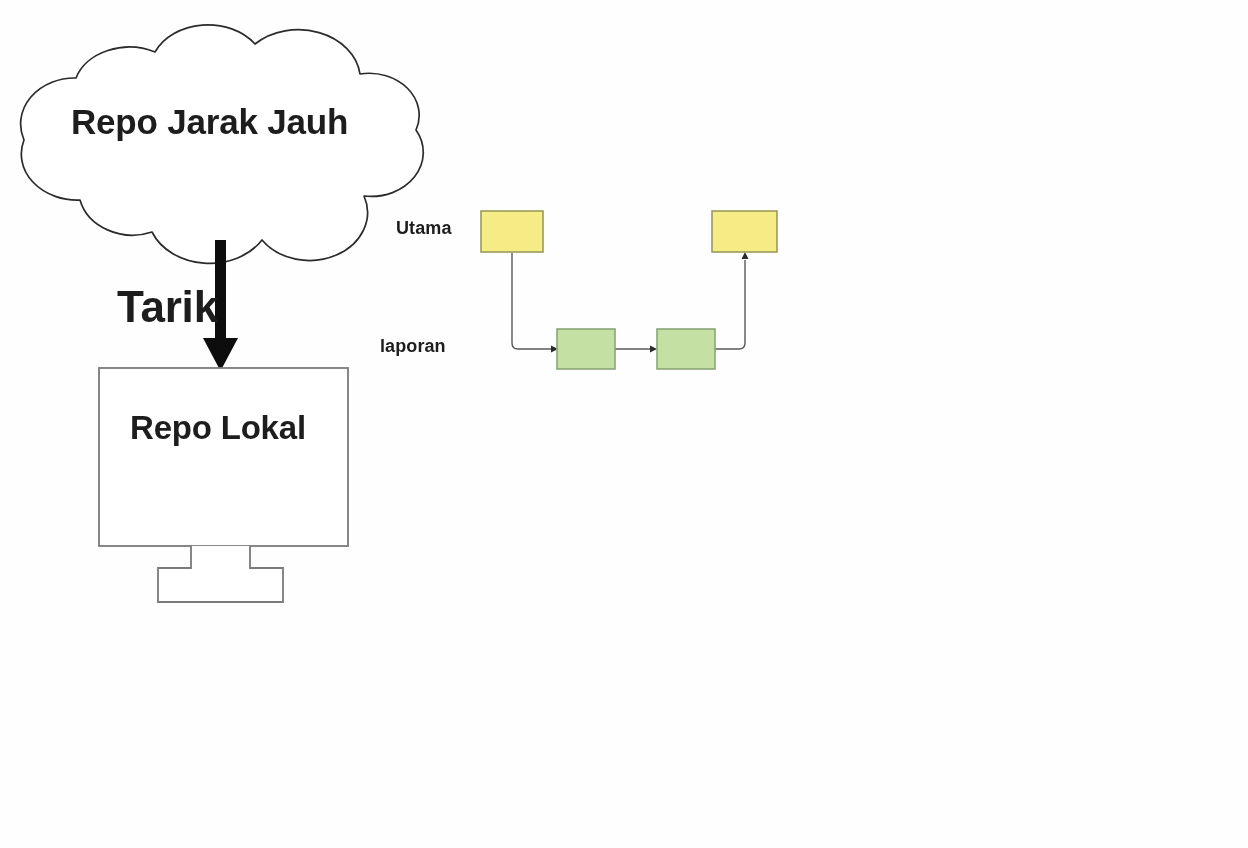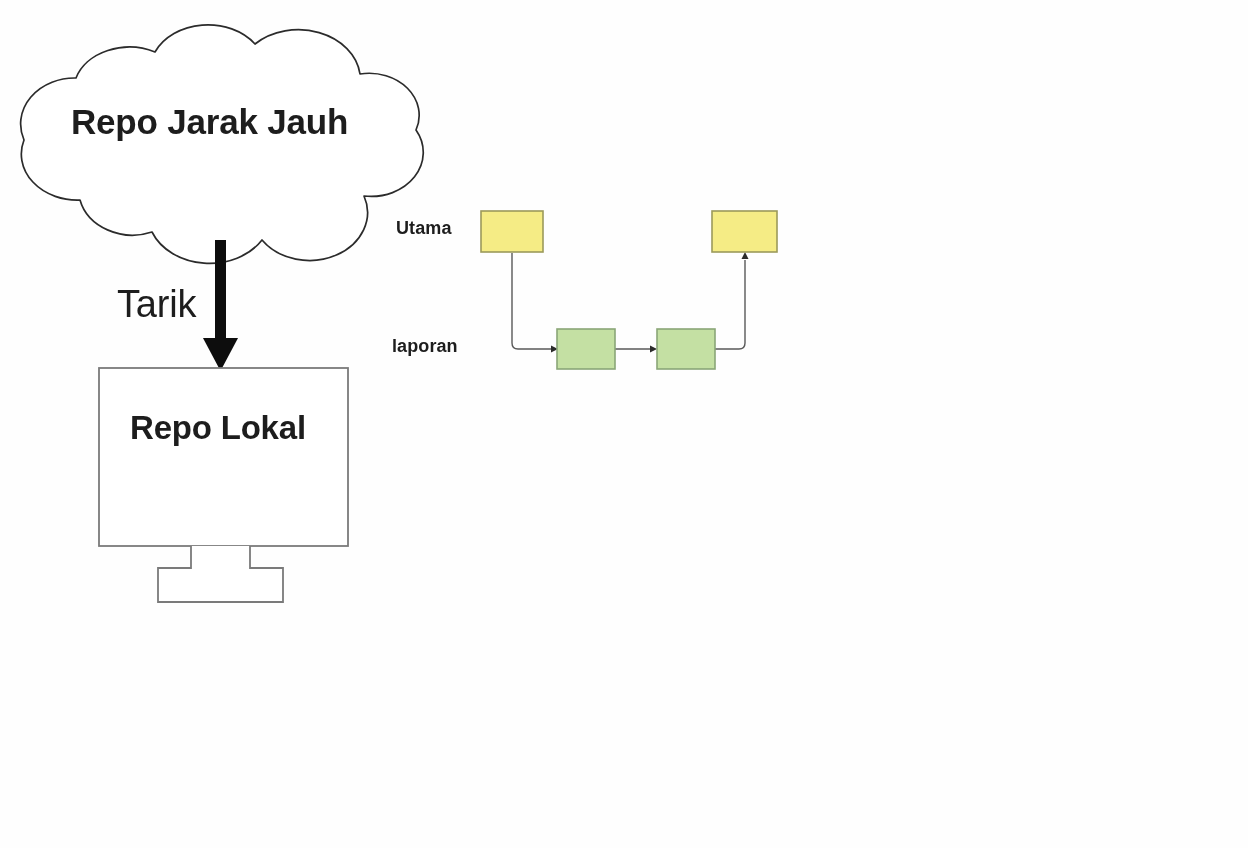--- a/index.html
+++ b/index.html
@@ -35,22 +35,22 @@
     left: 71px;
     top: 104px;
     font-size: 35px;
     font-weight: bold;
     letter-spacing: -0.2px;
   }
 
   #pull-label {
     left: 117px;
     top: 285px;
-    font-size: 38px;
-    font-weight: normal;
+    font-size: 44px;
+    font-weight: bold;
     letter-spacing: -0.2px;
     text-align: right;
   }
 
   #local-repo-label {
     left: 130px;
     top: 411px;
     font-size: 33px;
     font-weight: bold;
     letter-spacing: -0.2px;
@@ -58,21 +58,21 @@
 
   #main-branch-label {
     left: 396px;
     top: 219px;
     font-size: 18px;
     font-weight: bold;
     letter-spacing: 0.1px;
   }
 
   #report-branch-label {
-    left: 392px;
+    left: 380px;
     top: 337px;
     font-size: 18px;
     font-weight: 600;
     letter-spacing: 0.1px;
   }
 </style>
 </head>
 <body>
 
 <svg id="canvas" viewBox="0 0 1248 848" xmlns="http://www.w3.org/2000/svg">

